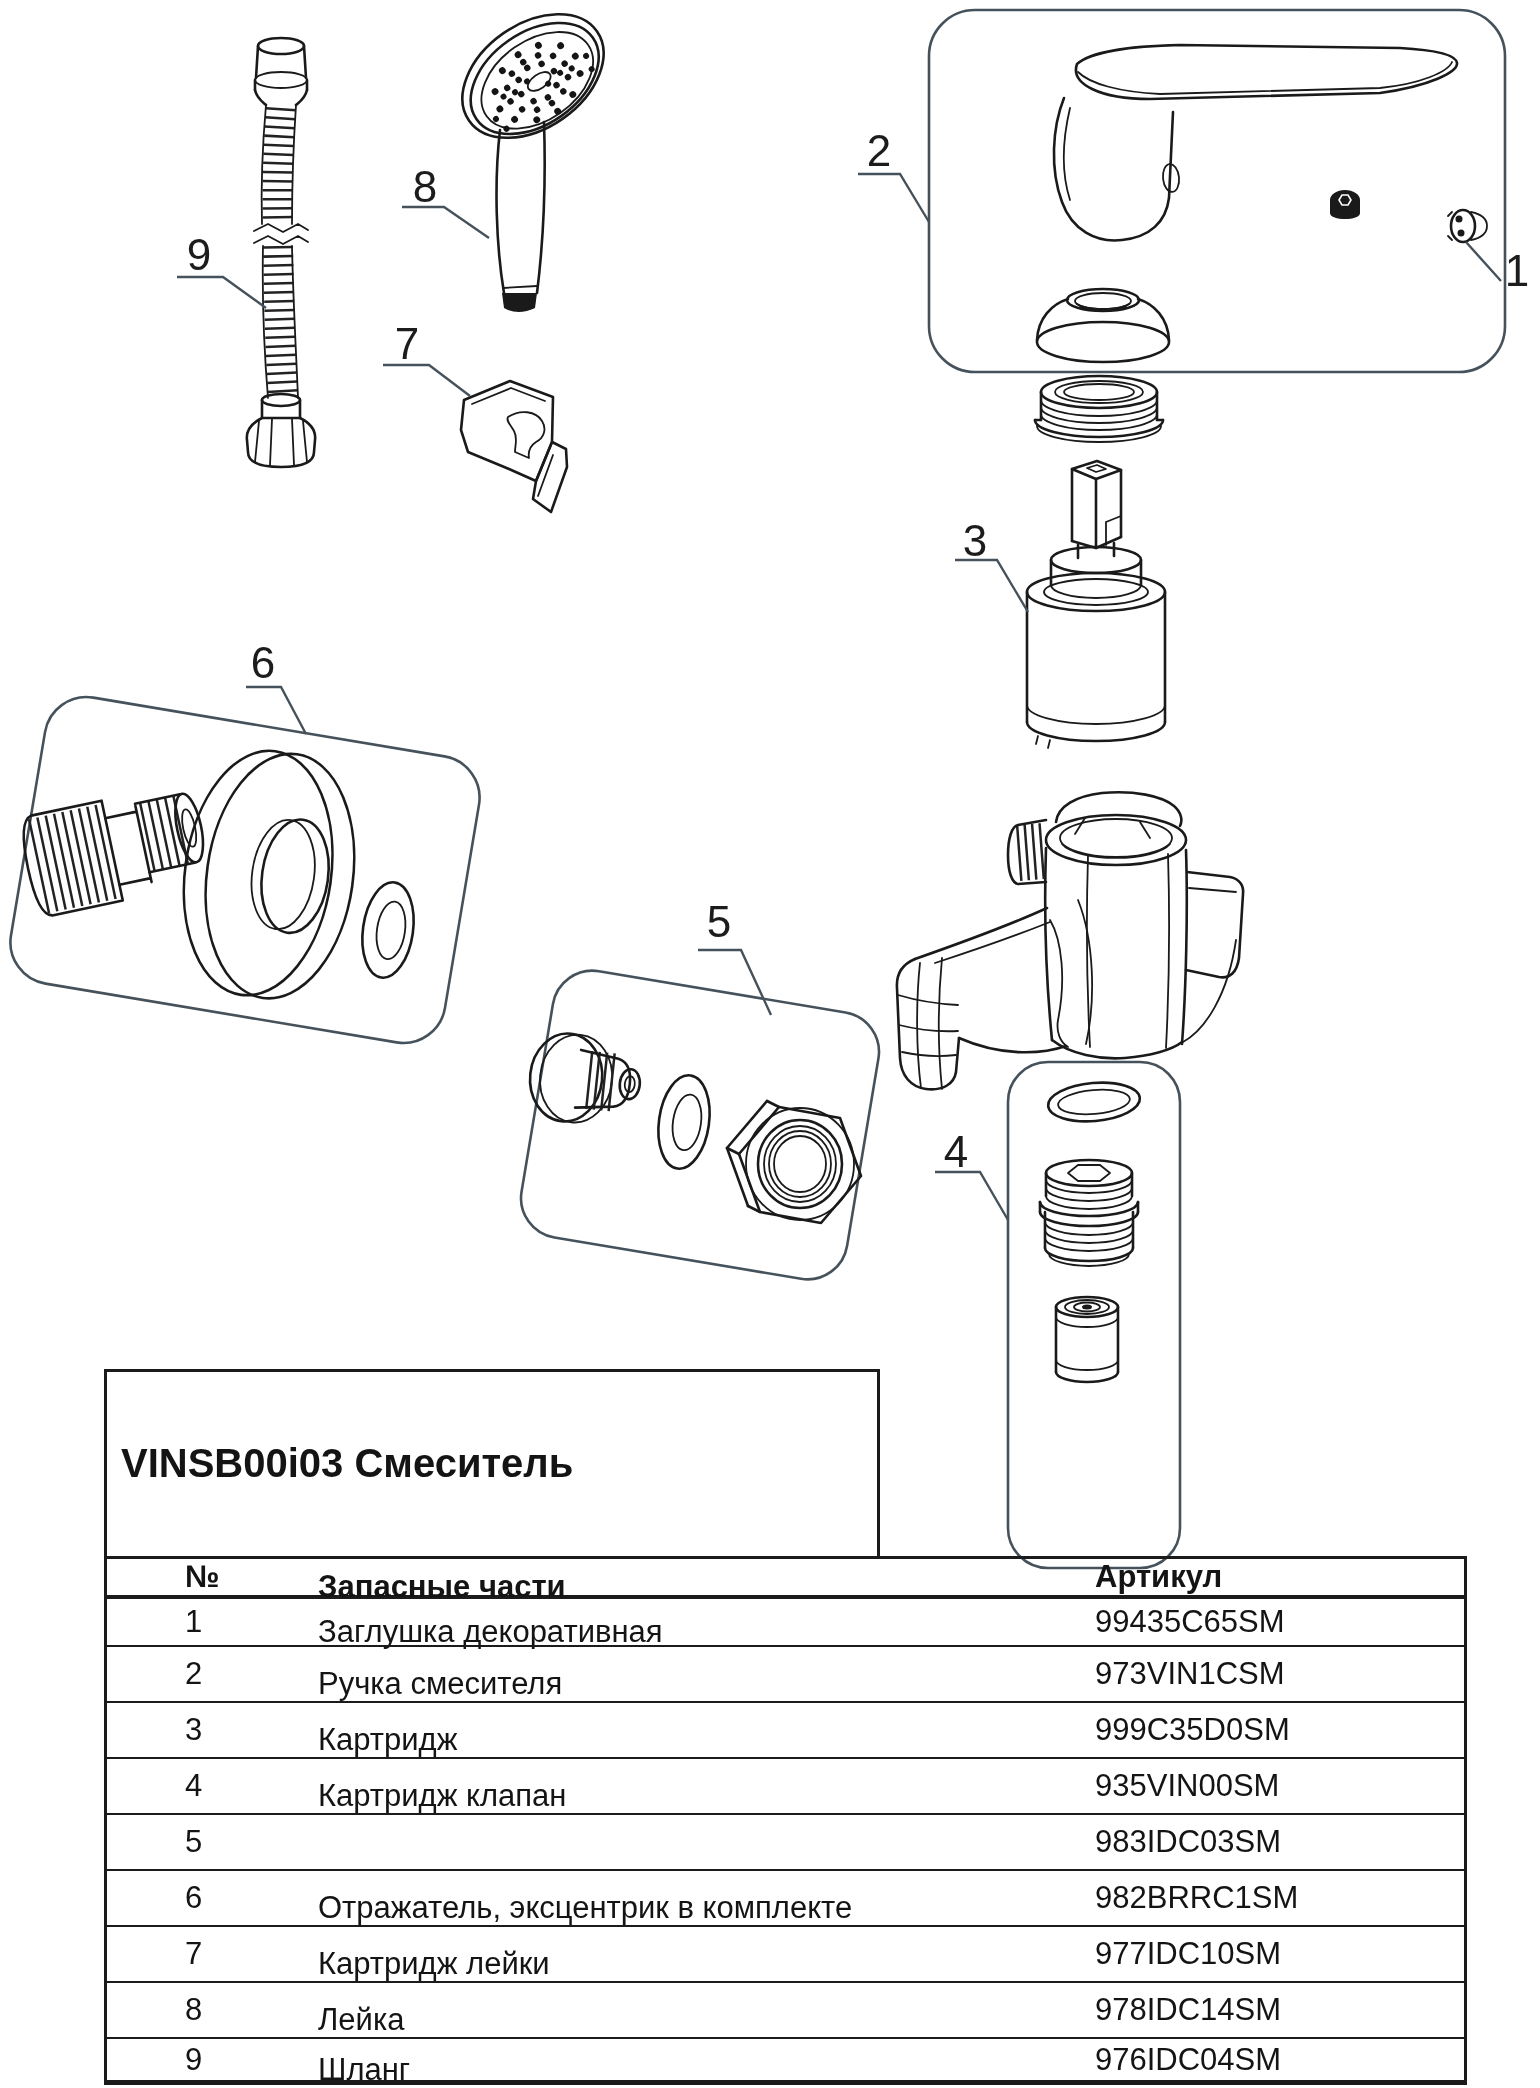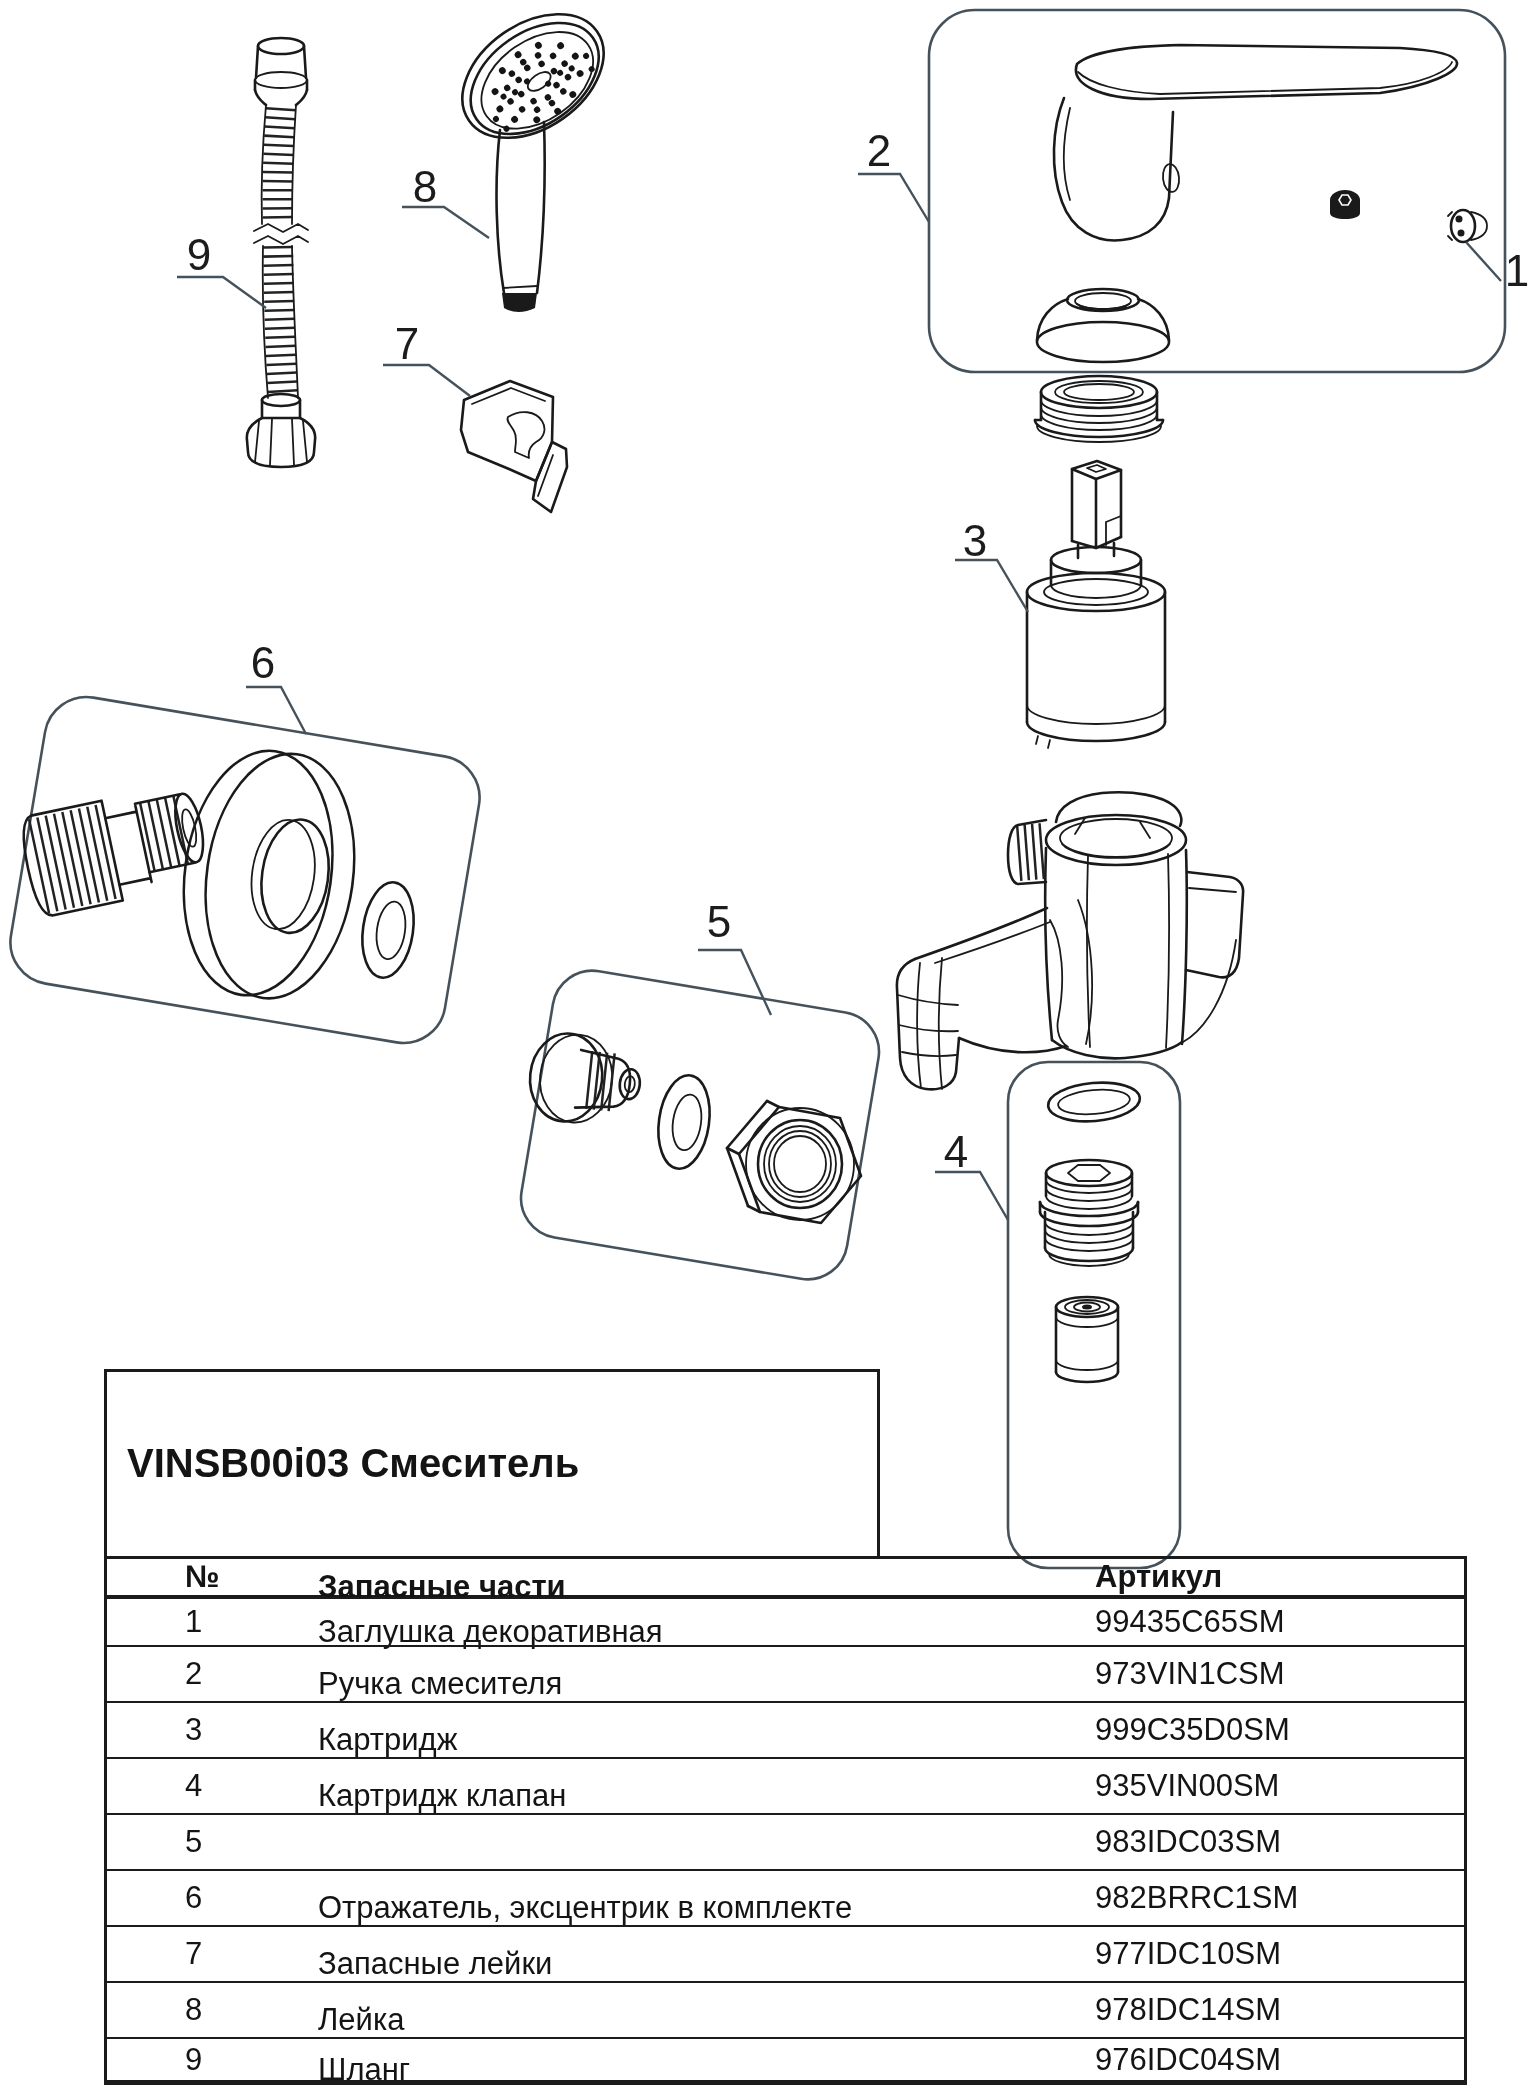--- a/index.html
+++ b/index.html
@@ -10,21 +10,21 @@
   .thin{stroke-width:1.8;}
   .fillDark{fill:#1a1a1a;stroke:none;}
   .threads{fill:none;stroke:#222;stroke-linecap:butt;}
   .gbox{fill:none;stroke:#46525b;stroke-width:2.6;}
   .leader{fill:none;stroke:#46525b;stroke-width:2.4;}
   .pnum{font:44px "Liberation Sans",sans-serif;fill:#1c1c1c;}
   .dots circle{fill:#151515;stroke:none;}
 
   .title-box{position:absolute;left:104px;top:1369px;width:776px;height:187px;
              border:3px solid #1b1b1b;border-bottom:none;box-sizing:border-box;}
-  .title-box .t{padding:58px 0 0 20px;font-size:40px;font-weight:bold;line-height:66px;}
+  .title-box .t{padding:58px 0 0 14px;font-size:40px;font-weight:bold;line-height:66px;}
   .parts-table{position:absolute;left:104px;top:1556px;width:1363px;height:529px;
                box-sizing:border-box;border:3px solid #1b1b1b;border-bottom-width:5px;
                display:flex;flex-direction:column;font-size:31px;}
   .trow{position:relative;display:flex;align-items:center;border-top:2px solid #1b1b1b;}
   .trow:first-child{border-top:none;}
   .trow.head{height:36px;font-weight:bold;border-top:none;}
   .trow.head{border-bottom:2px solid #1b1b1b;}
   .h-a{height:46px;}
   .h-b{height:54px;}
   .h-c{flex:1;}
@@ -336,21 +336,21 @@
     <span class="c-num">5</span>
     <span class="c-art">983IDC03SM</span>
   </div>
   <div class="trow h-b">
     <span class="c-num">6</span>
     <span class="c-name">Отражатель, эксцентрик в комплекте</span>
     <span class="c-art">982BRRC1SM</span>
   </div>
   <div class="trow h-b">
     <span class="c-num">7</span>
-    <span class="c-name">Запасные лейки</span>
+    <span class="c-name">Картридж лейки</span>
     <span class="c-art">977IDC10SM</span>
   </div>
   <div class="trow h-b">
     <span class="c-num">8</span>
     <span class="c-name">Лейка</span>
     <span class="c-art">978IDC14SM</span>
   </div>
   <div class="trow h-c">
     <span class="c-num">9</span>
     <span class="c-name">Шланг</span>

